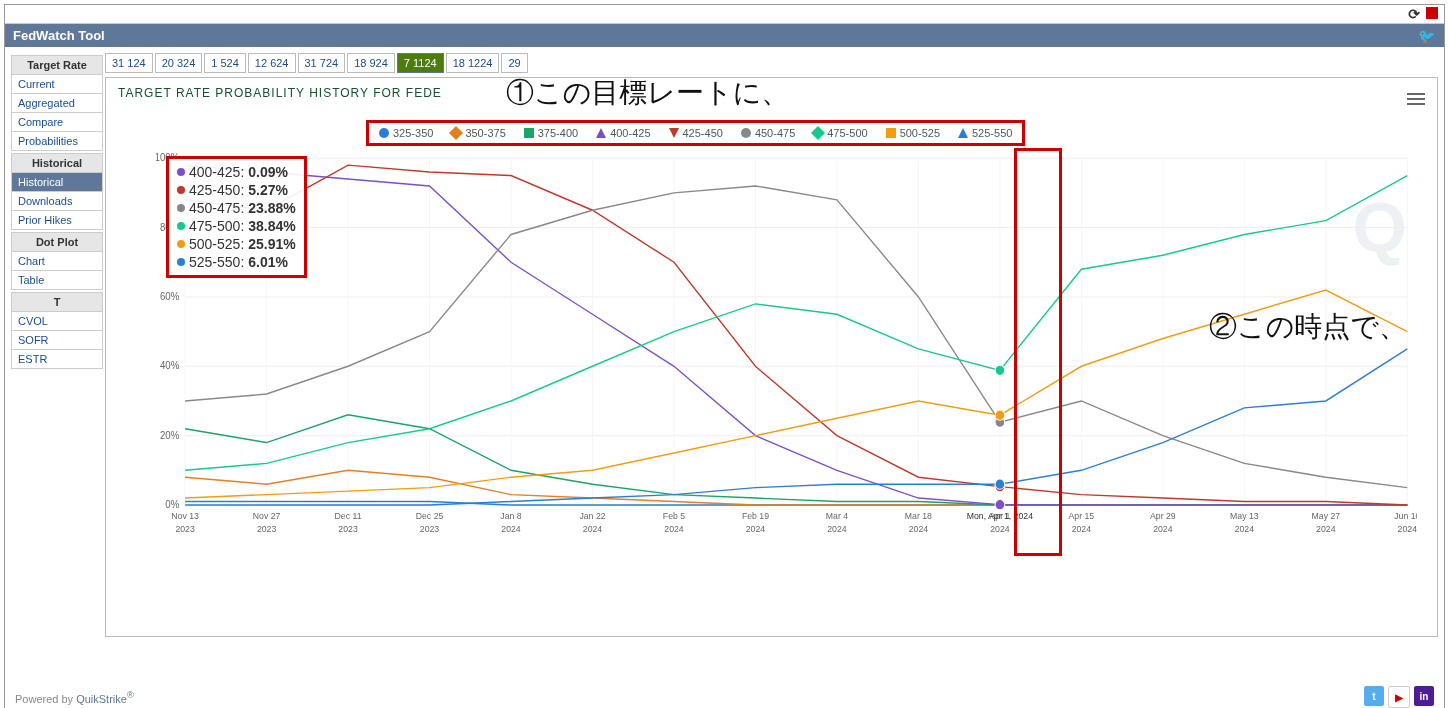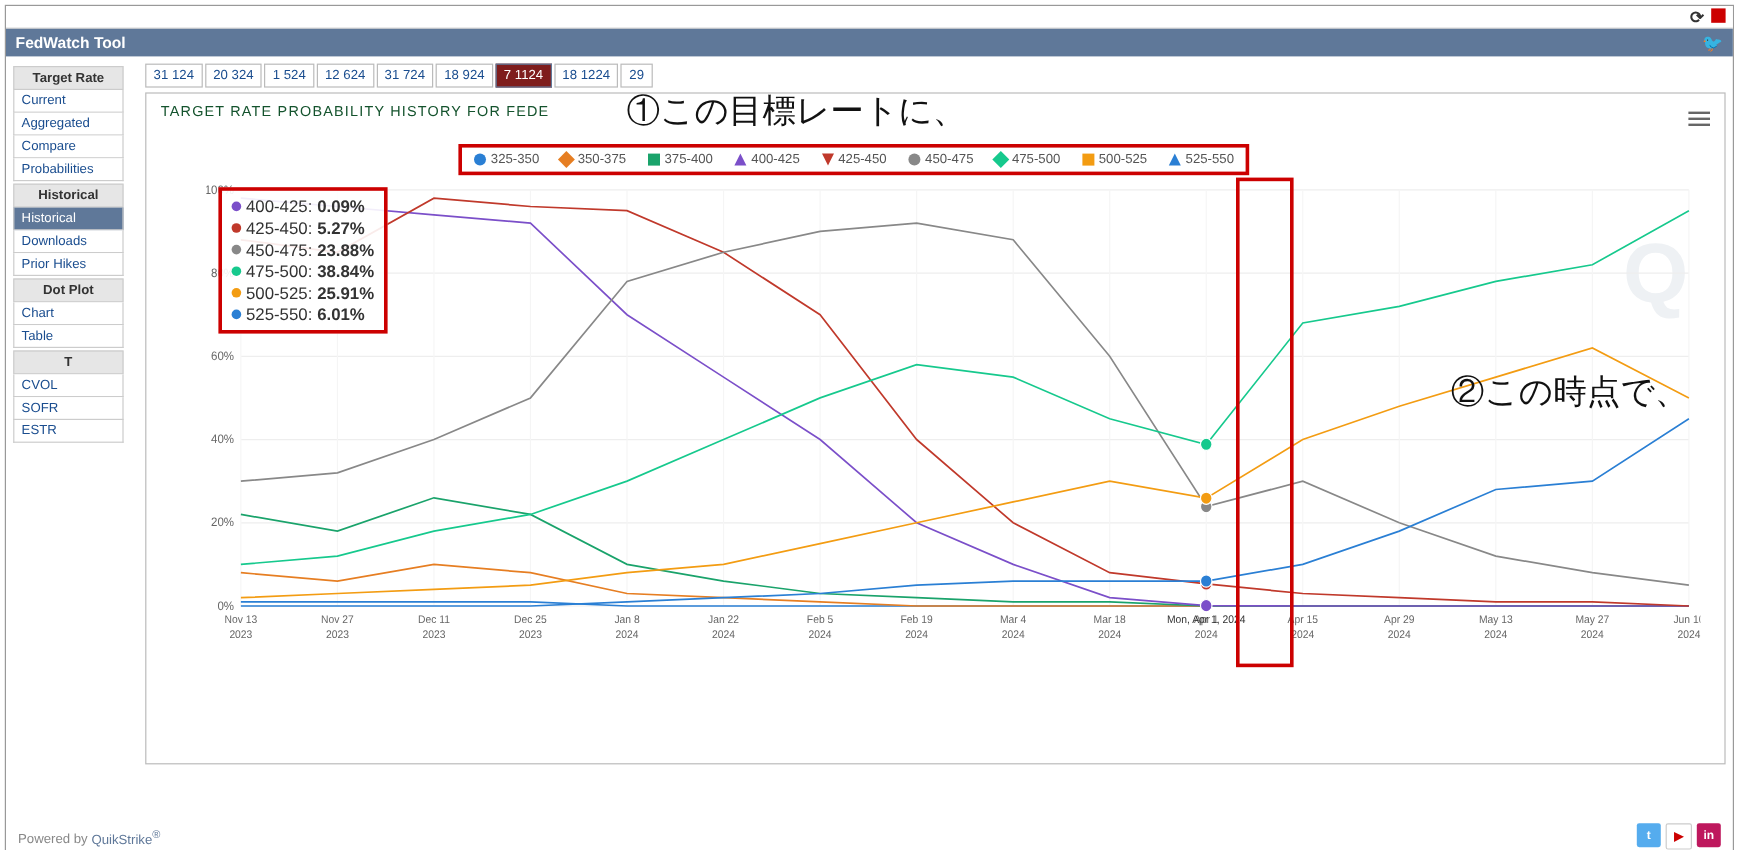--- a/index.html
+++ b/index.html
@@ -2,29 +2,29 @@
 <html><head>
 <meta charset="utf-8">
 <style>
   html,body{margin:0;padding:0;font-family:Arial,Helvetica,sans-serif;font-size:12px;color:#333;background:#fff;width:1449px;}
   .outer{border:1px solid #999;margin:4px;position:relative;}
   .topbar{height:18px;background:#fff;border-bottom:1px solid #ccc;position:relative;}
   .topbar .refresh{position:absolute;right:24px;top:1px;font-size:14px;font-weight:bold;cursor:pointer;}
   .topbar .pdf{position:absolute;right:6px;top:2px;width:12px;height:12px;background:#c00;}
   .titlebar{background:#5f7899;color:#fff;padding:4px 8px;font-weight:bold;font-size:13px;position:relative;}
   .titlebar .twitter{position:absolute;right:8px;top:4px;color:#9cf;font-size:14px;}
-  .body{display:flex;align-items:flex-start;padding:6px;gap:18px;}
+  .body{display:flex;align-items:flex-start;padding:6px;gap:2px;}
   .sidebar{width:92px;flex:none;}
   .side-head{background:#e6e6e6;border:1px solid #ccc;padding:3px 6px;font-weight:bold;font-size:11px;text-align:center;margin-top:2px;}
   .side-item{border:1px solid #ccc;border-top:none;padding:3px 6px;font-size:11px;color:#1a4d8f;background:#fff;cursor:pointer;}
   .side-item.active{background:#5f7899;color:#fff;}
   .main{flex:1;position:relative;}
   .tabs{display:flex;gap:2px;margin-bottom:4px;}
   .tab{border:1px solid #bbb;padding:3px 6px;font-size:11px;color:#1a4d8f;background:#fff;cursor:pointer;}
-  .tab.active{background:#7f1d1d;color:#fff;border-color:#5f7899;}
+  .tab.active{background:#4d7c0f;color:#fff;border-color:#5f7899;}
   .chartwrap{border:1px solid #bbb;position:relative;padding:8px 12px 8px 12px;height:560px;box-sizing:border-box;}
   .chart-title{color:#14532d;font-size:12px;letter-spacing:1px;font-family:"Arial Narrow",Arial,sans-serif;}
   .hamburger{position:absolute;right:12px;top:12px;cursor:pointer;}
   .hamburger div{width:18px;height:2px;background:#666;margin:3px 0;}
   .legend-row{border:3px solid #c00;display:flex;gap:18px;padding:4px 10px;position:absolute;left:260px;top:42px;background:#fff;}
   .legend-item{display:flex;align-items:center;gap:4px;font-size:11px;color:#555;}
   .lg-mark{width:10px;height:10px;display:inline-block;}
   .plot{position:absolute;left:50px;right:20px;top:70px;bottom:80px;}
   .plot svg{width:100%;height:100%;}
   .tooltip-box{position:absolute;left:60px;top:78px;border:3px solid #c00;background:rgba(255,255,255,.9);padding:4px 8px;font-size:14px;line-height:18px;}
@@ -249,16 +249,16 @@
         <div class="ann" style="right:30px;top:230px;">②この時点で、</div>
         <div class="ann" style="left:400px;top:-4px;">①この目標レートに、</div>
       </div>
     </div>
   </div>
   <div class="powered">
     <span>Powered by </span><b><span>QuikStrike</span><sup>®</sup></b>
     <div class="social">
       <span style="background:#55acee">t</span>
       <span style="background:#fff;color:#c00;border:1px solid #ccc;">▶</span>
-      <span style="background:#be185d">in</span>
+      <span style="background:#4c1d95">in</span>
     </div>
   </div>
 </div>
 
 </body></html>

